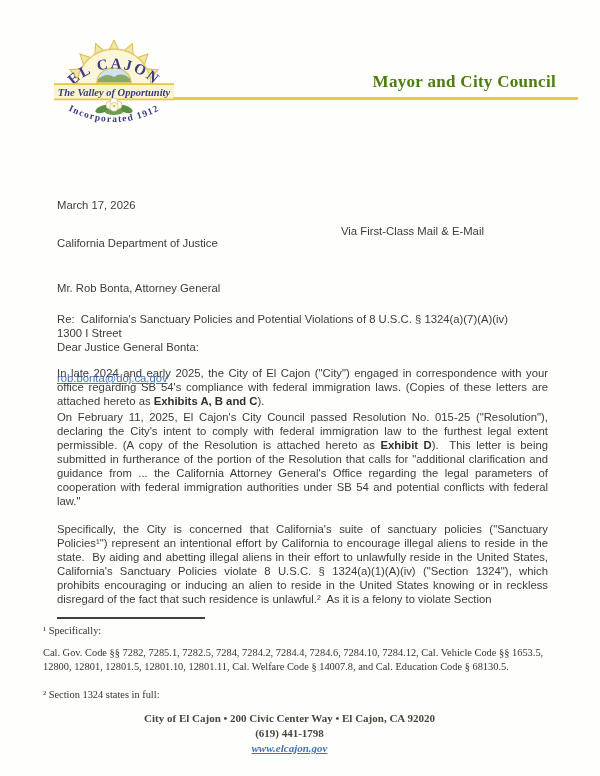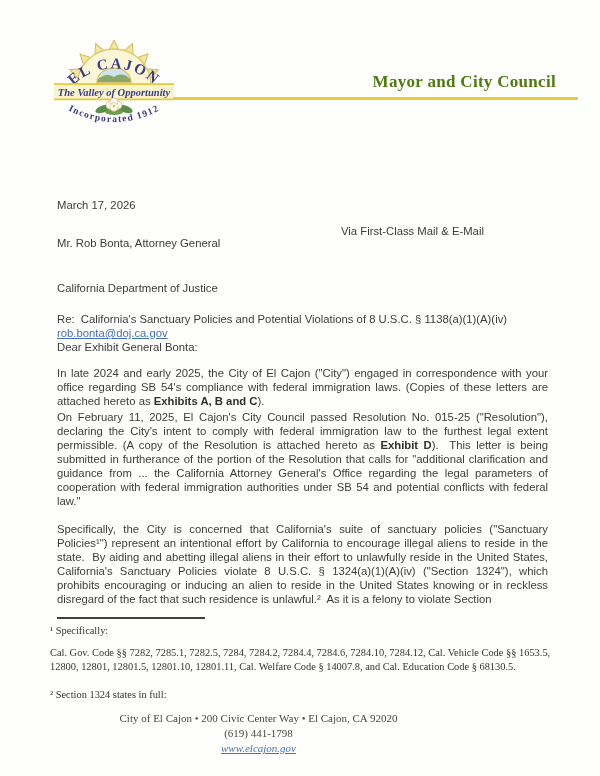--- a/index.html
+++ b/index.html
@@ -34,34 +34,34 @@
   .subject{position:absolute;left:57px;top:312px;width:500px;}
   .salutation{position:absolute;left:57px;top:340px;}
   .para{position:absolute;left:57px;width:491px;margin:0;text-align:justify;}
   .p1{top:366px;}
   .p2{top:410px;}
   .p3{top:522px;}
   .para b{color:#303030;}
   
   .fn-rule{position:absolute;left:57px;top:617px;width:148px;height:1.5px;background:#3f3f3f;}
   .fn{
-    position:absolute;left:50px;
+    position:absolute;left:43px;
     font-family:"Liberation Serif", serif;
     font-size:10.4px;line-height:13.5px;color:#333;
     white-space:pre-wrap;
   }
   .fn1-label{top:624px;}
   .fn1-body{top:646px;width:524px;}
   .fn2-label{top:688px;}
   
   .footer{
     position:absolute;left:0;top:711px;width:517px;
     text-align:center;
     font-family:"Liberation Serif", serif;
-    font-weight:normal;font-size:11px;line-height:15px;color:#4b463e;
+    font-weight:bold;font-size:11px;line-height:15px;color:#4b463e;padding-left:31px;
   }
   a.site{color:#4472b8;font-style:italic;text-decoration:underline;cursor:pointer;}
   
   .seal-arc{font-family:"Liberation Serif", serif;font-weight:bold;fill:#3b3c82;}
 </style>
 </head>
 <body>
 
 <div id="page">
 
@@ -123,27 +123,28 @@
     </text>
   </svg>
 
   <div class="dept">Mayor and City Council</div>
   <div class="gold-rule"></div>
 
   <div class="bodytext date">March 17, 2026</div>
   <div class="bodytext via">Via First-Class Mail &amp; E-Mail</div>
 
   <div class="bodytext recipient">
+    <div>California Department of Justice</div>
     <div>Mr. Rob Bonta, Attorney General</div>
-    <div>California Department of Justice</div>
+    <div>1300 I Street</div>
     <div><a class="email">rob.bonta@doj.ca.gov</a></div>
   </div>
 
-  <div class="bodytext subject">Re:  California's Sanctuary Policies and Potential Violations of 8 U.S.C. § 1138(a)(1)(A)(iv)</div>
-  <div class="bodytext salutation">Dear Exhibit General Bonta:</div>
+  <div class="bodytext subject">Re:  California's Sanctuary Policies and Potential Violations of 8 U.S.C. § 1324(a)(7)(A)(iv)</div>
+  <div class="bodytext salutation">Dear Justice General Bonta:</div>
 
   <p class="bodytext para p1"><span>In late 2024 and early 2025, the City of El Cajon ("City") engaged in correspondence with your office regarding SB 54's compliance with federal immigration laws. (Copies of these letters are attached hereto as </span><b>Exhibits A, B and C</b><span>).</span></p>
 
   <p class="bodytext para p2"><span>On February 11, 2025, El Cajon's City Council passed Resolution No. 015-25 ("Resolution"), declaring the City's intent to comply with federal immigration law to the furthest legal extent permissible. (A copy of the Resolution is attached hereto as </span><b>Exhibit D</b><span>).  This letter is being submitted in furtherance of the portion of the Resolution that calls for "additional clarification and guidance from ... the California Attorney General's Office regarding the legal parameters of cooperation with federal immigration authorities under SB 54 and potential conflicts with federal law."</span></p>
 
   <p class="bodytext para p3">Specifically, the City is concerned that California's suite of sanctuary policies ("Sanctuary Policies¹") represent an intentional effort by California to encourage illegal aliens to reside in the state.  By aiding and abetting illegal aliens in their effort to unlawfully reside in the United States, California's Sanctuary Policies violate 8 U.S.C. § 1324(a)(1)(A)(iv) ("Section 1324"), which prohibits encouraging or inducing an alien to reside in the United States knowing or in reckless disregard of the fact that such residence is unlawful.²  As it is a felony to violate Section</p>
 
   <div class="fn-rule"></div>
   <div class="fn fn1-label">¹ Specifically:</div>
   <div class="fn fn1-body">Cal. Gov. Code §§ 7282, 7285.1, 7282.5, 7284, 7284.2, 7284.4, 7284.6, 7284.10, 7284.12, Cal. Vehicle Code §§ 1653.5, 12800, 12801, 12801.5, 12801.10, 12801.11, Cal. Welfare Code § 14007.8, and Cal. Education Code § 68130.5.</div>

